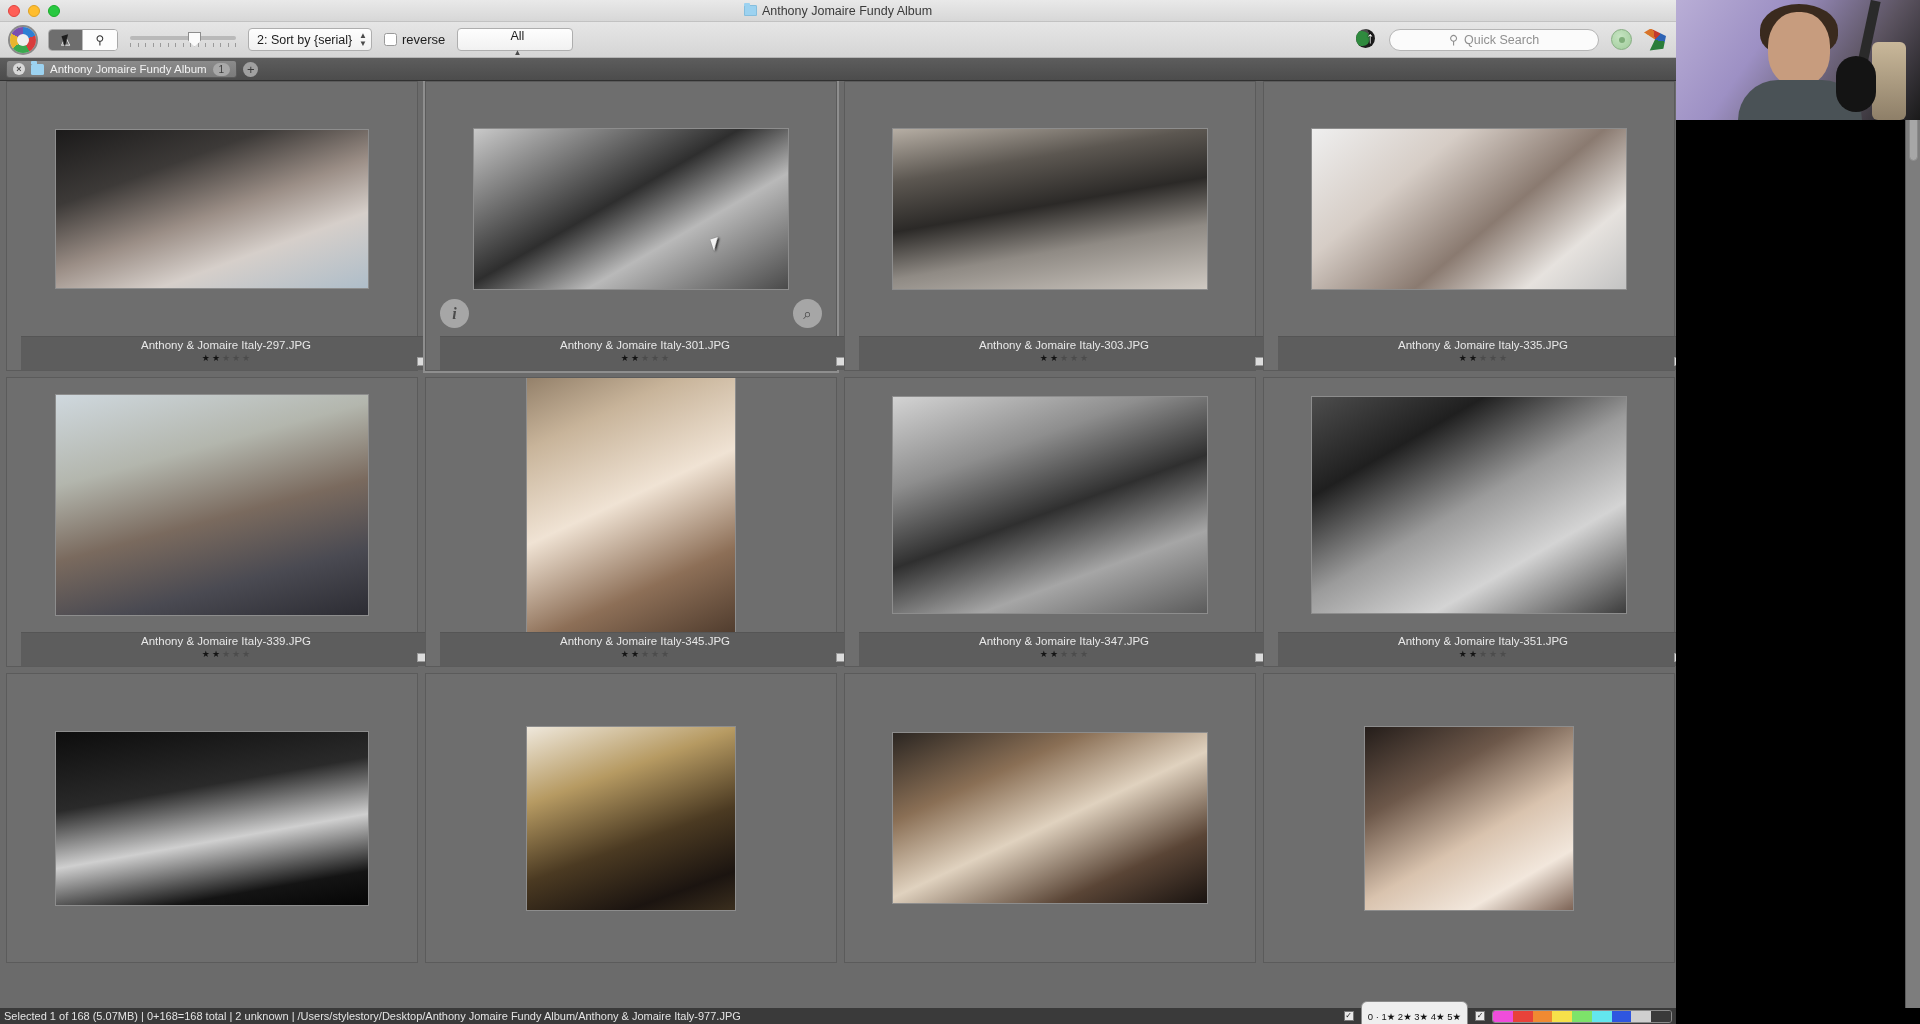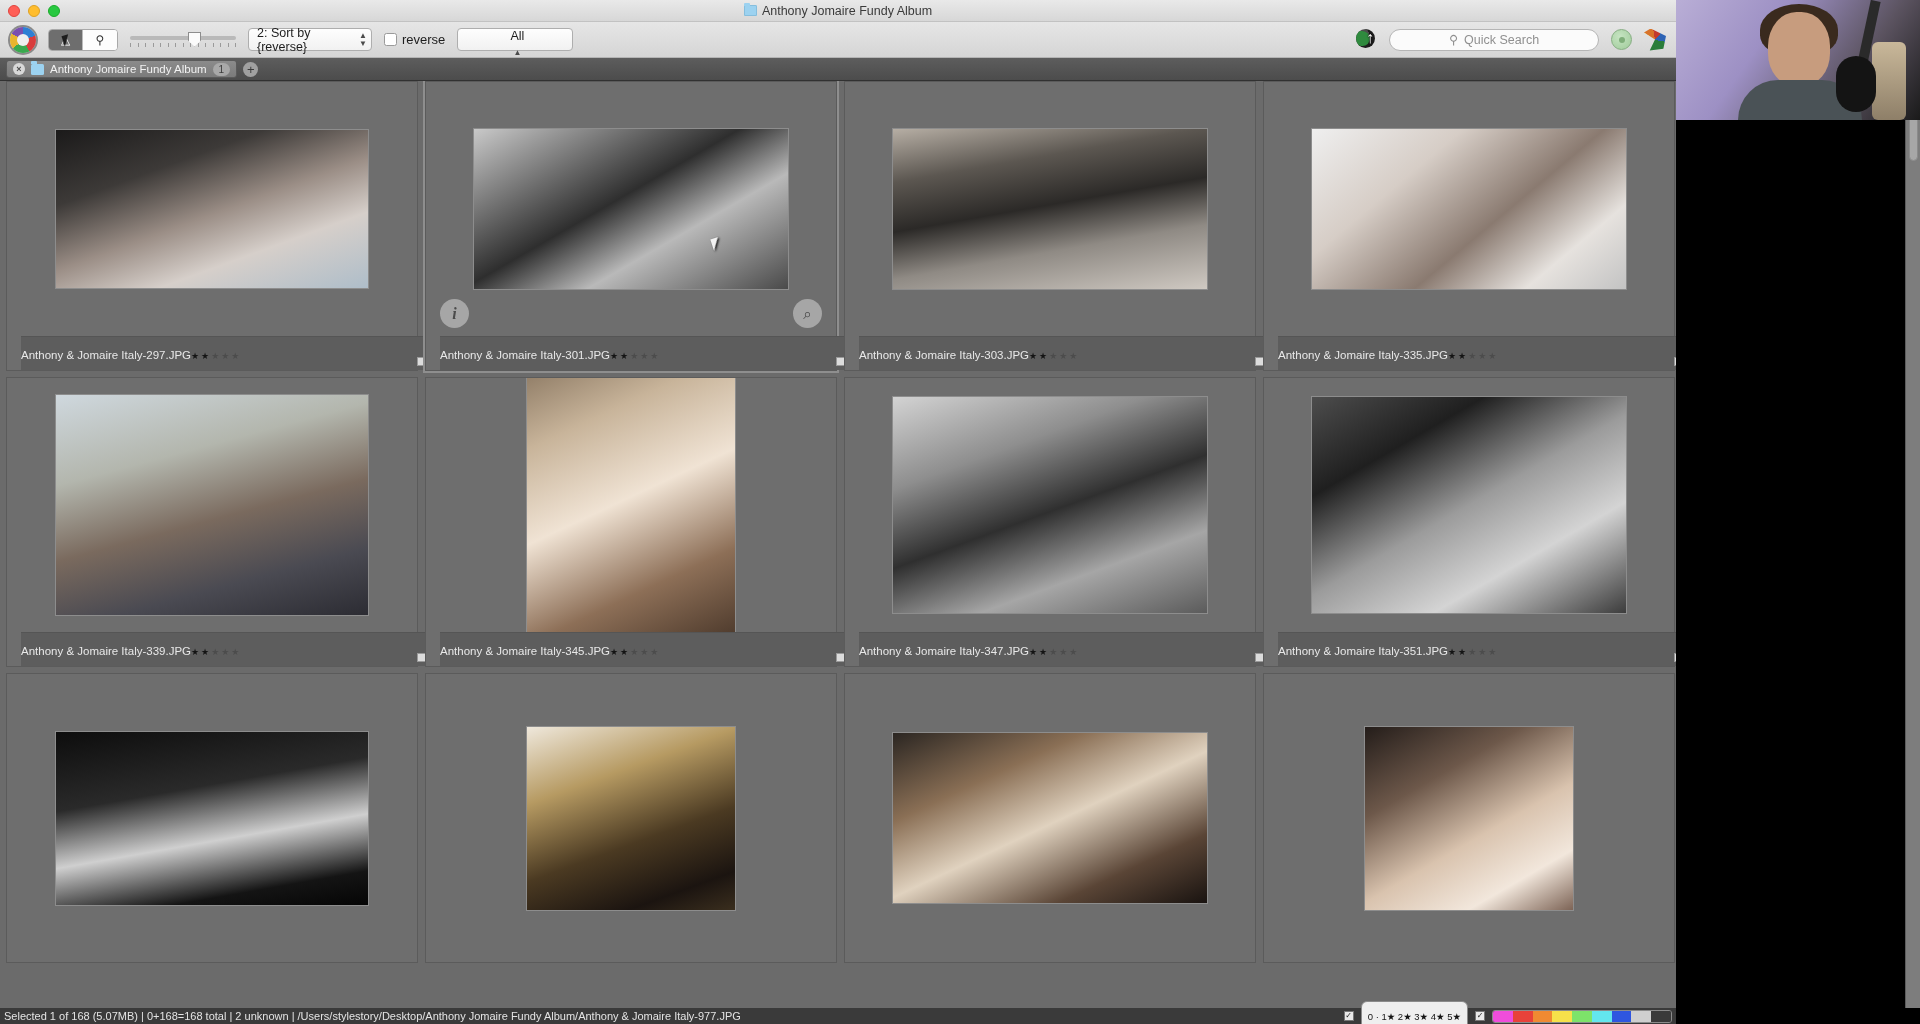--- a/index.html
+++ b/index.html
@@ -118,21 +118,21 @@
   .grid { position:absolute; left:6px; top:0; width:1650px;
     display:grid; grid-template-columns:repeat(4,412px); gap:6px 7px; }
   .cell { position:relative; height:290px; background:#6e6e6e;
     border:1px solid #5b5b5b; display:flex; flex-direction:column;
     align-items:center; justify-content:flex-end; }
   .cell.sel { outline:2px solid #8e8e8e; }
   .thumb { width:100%; flex:1; display:flex; align-items:center; justify-content:center;
     overflow:hidden; }
   .ph { background-size:cover; background-position:center; border:1px solid #8d8d8d; }
   .caption { width:100%; height:34px; background:#5d5d5d; border-top:1px solid #555;
-    display:flex; flex-direction:row; align-items:center; justify-content:flex-start;
+    display:flex; flex-direction:column; align-items:center; justify-content:flex-start;
     padding-top:2px; position:relative;margin-left:28px; }
   .cap-name { font-size:11.5px; color:#e8e8e8; }
   .stars { display:flex; gap:2px; font-size:9px; color:#1e1e1e; margin-top:2px; }
   .cap-box { position:absolute; right:4px; bottom:4px; width:10px; height:9px;
     background:#dcdcdc; border:1px solid #999; }
   .ov { position:absolute; width:29px; height:29px; border-radius:50%;
     background:rgba(170,170,170,.92); display:flex; align-items:center;
     justify-content:center; color:#4b4b4b; }
   .ov.info { left:14px; bottom:42px; font-style:italic; font-weight:bold; font-size:16px;
     font-family:"Liberation Serif", serif;}
@@ -238,21 +238,21 @@
           <i></i>
           <i></i>
           <i></i>
           <i></i>
           <i></i>
       </div>
       <div class="slider-thumb"></div>
     </div>
 
     <div class="popup popup-sort">
-      <span>2: Sort by {reverse}</span>
+      <span>2: Sort by {serial}</span>
       <span class="chev">▲<br>▼</span>
     </div>
 
     <div class="reverse-wrap">
       <span class="cb"></span>
       <span>reverse</span>
     </div>
 
     <div class="popup popup-all">
       <span>All</span>

